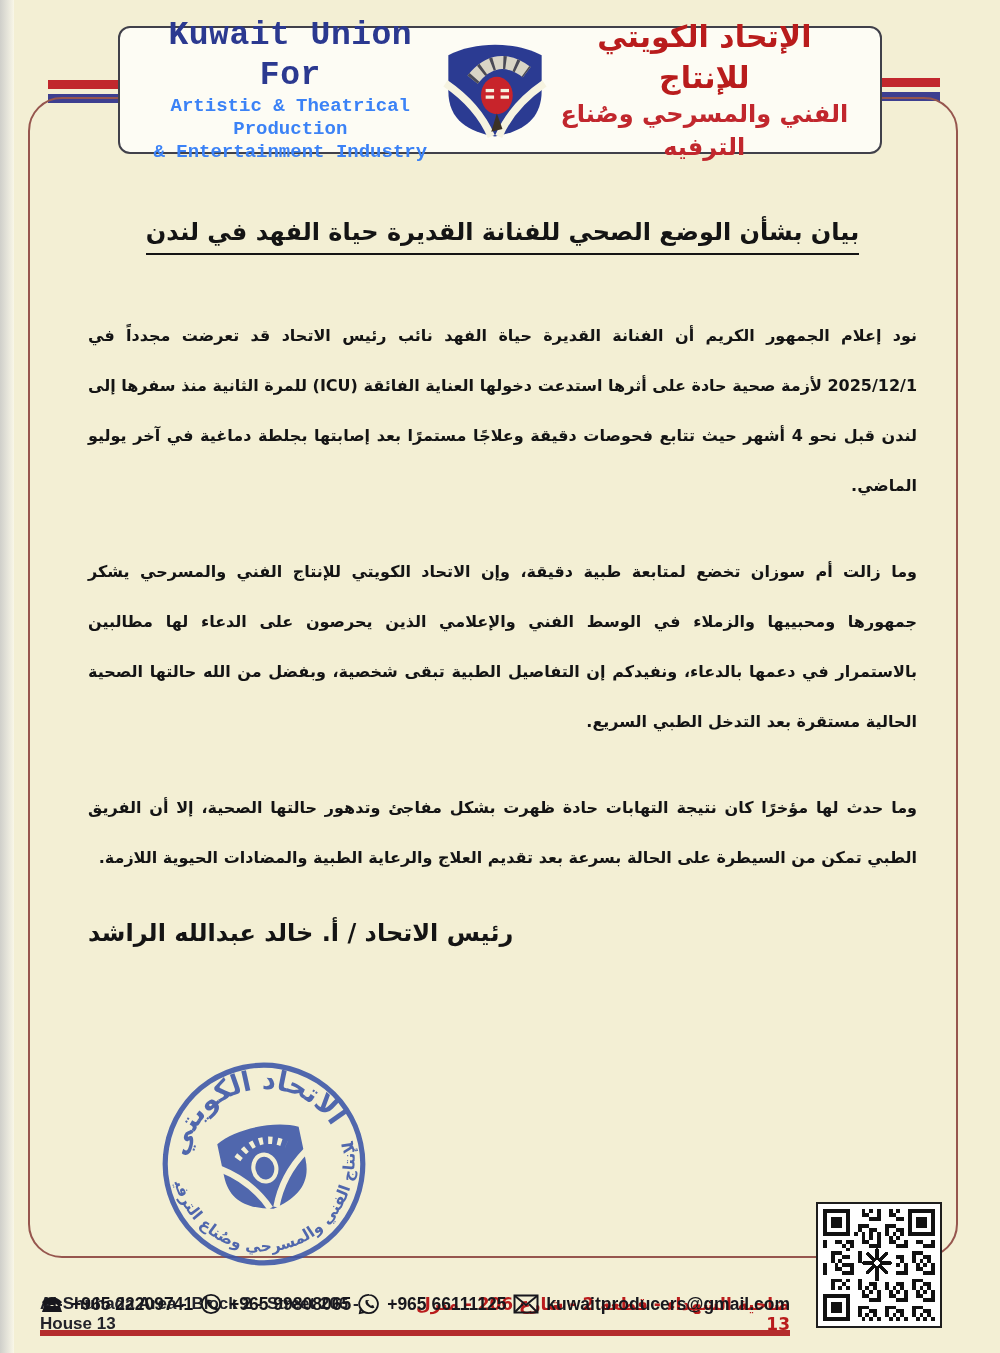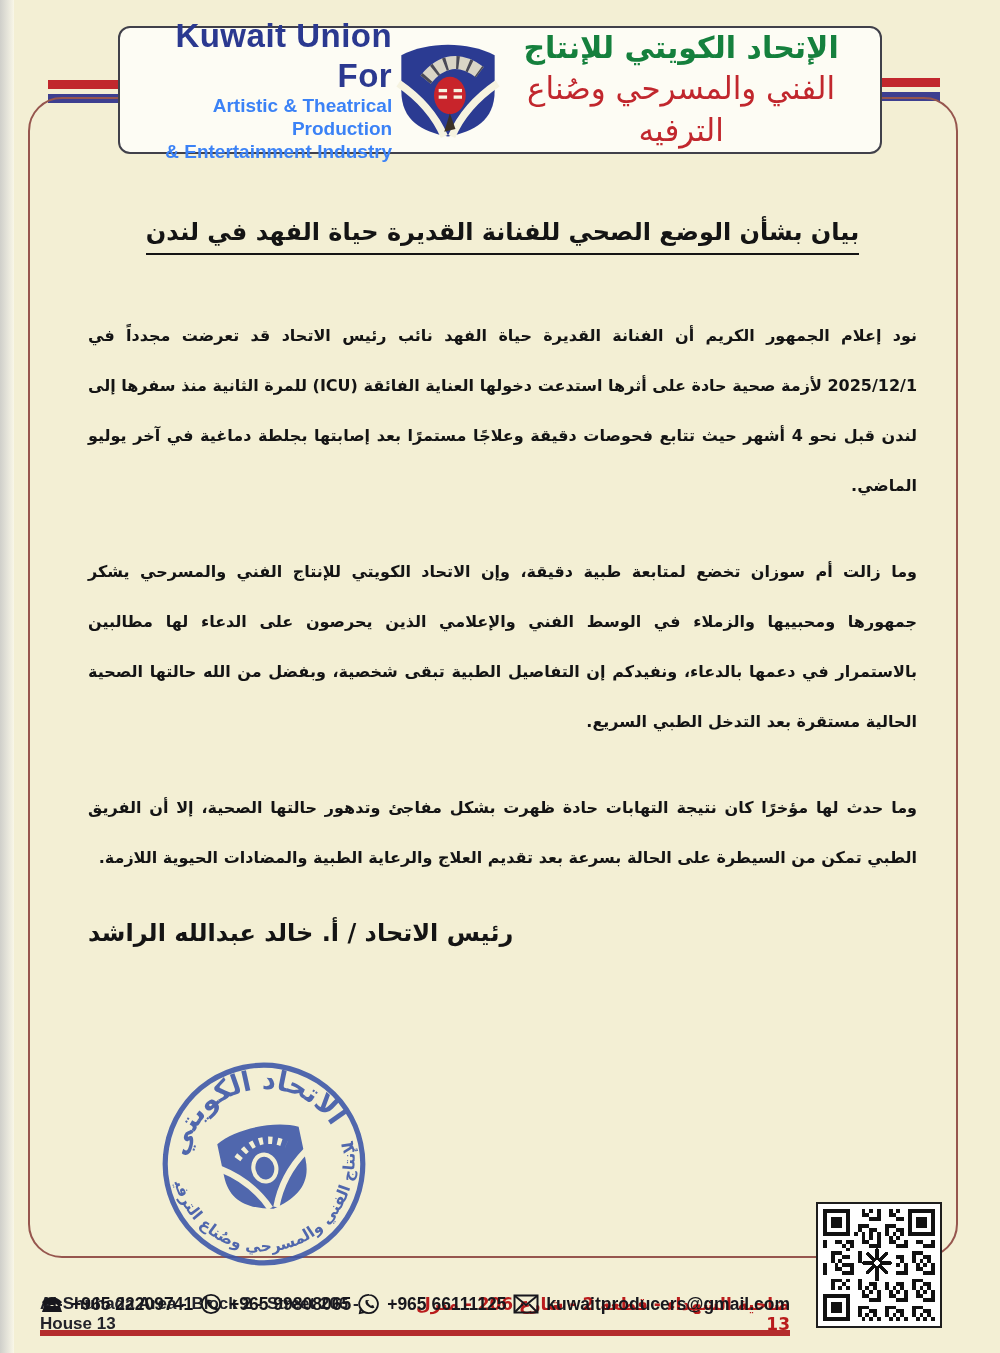--- a/index.html
+++ b/index.html
@@ -14,26 +14,26 @@
   .stripe.blue { background:#3d3f90; }
 
   
   .frame { position:absolute; left:28px; top:97px; width:930px; height:1161px;
     border:2.5px solid #96564e; border-radius:34px; }
 
   
   .header-box { position:absolute; left:118px; top:26px; width:764px; height:128px;
     background:#fdfcf4; border:2px solid #40404a; border-radius:12px;
     display:flex; align-items:center; justify-content:space-between; padding:0 22px; }
-  .hdr-en { text-align:right; font-family:Liberation Sans, sans-serif; line-height:1.2; }
+  .hdr-en { text-align:center; font-family:Liberation Mono, monospace; line-height:1.2; }
   .hdr-en .main { font-size:33px; font-weight:bold; color:#2b3990; letter-spacing:.5px; }
   .hdr-en .sub { font-size:19px; font-weight:bold; color:#3b82f6; }
   .hdr-ar { text-align:center; direction:rtl; line-height:1.35; }
-  .hdr-ar .main { font-size:30px; font-weight:bold; color:#15803d; }
-  .hdr-ar .sub { font-size:31px; font-weight:normal; color:#c1272d; }
+  .hdr-ar .main { font-size:30px; font-weight:bold; color:#b91c1c; }
+  .hdr-ar .sub { font-size:24px; font-weight:bold; color:#c1272d; }
 
   
   .doc-body { position:absolute; left:88px; right:83px; top:210px; direction:rtl; color:#141414; }
   .doc-title { text-align:center; margin:0 0 56px; }
   .doc-title span { display:inline-block; font-size:24px; font-weight:bold;
     padding-bottom:7px; border-bottom:2.5px solid #141414; }
   .doc-body p { font-size:16px; font-weight:bold; line-height:50px;
     text-align:justify; margin:0 0 36px; }
   .signature { font-size:24px; font-weight:bold; text-align:left; margin-top:16px; }
 

